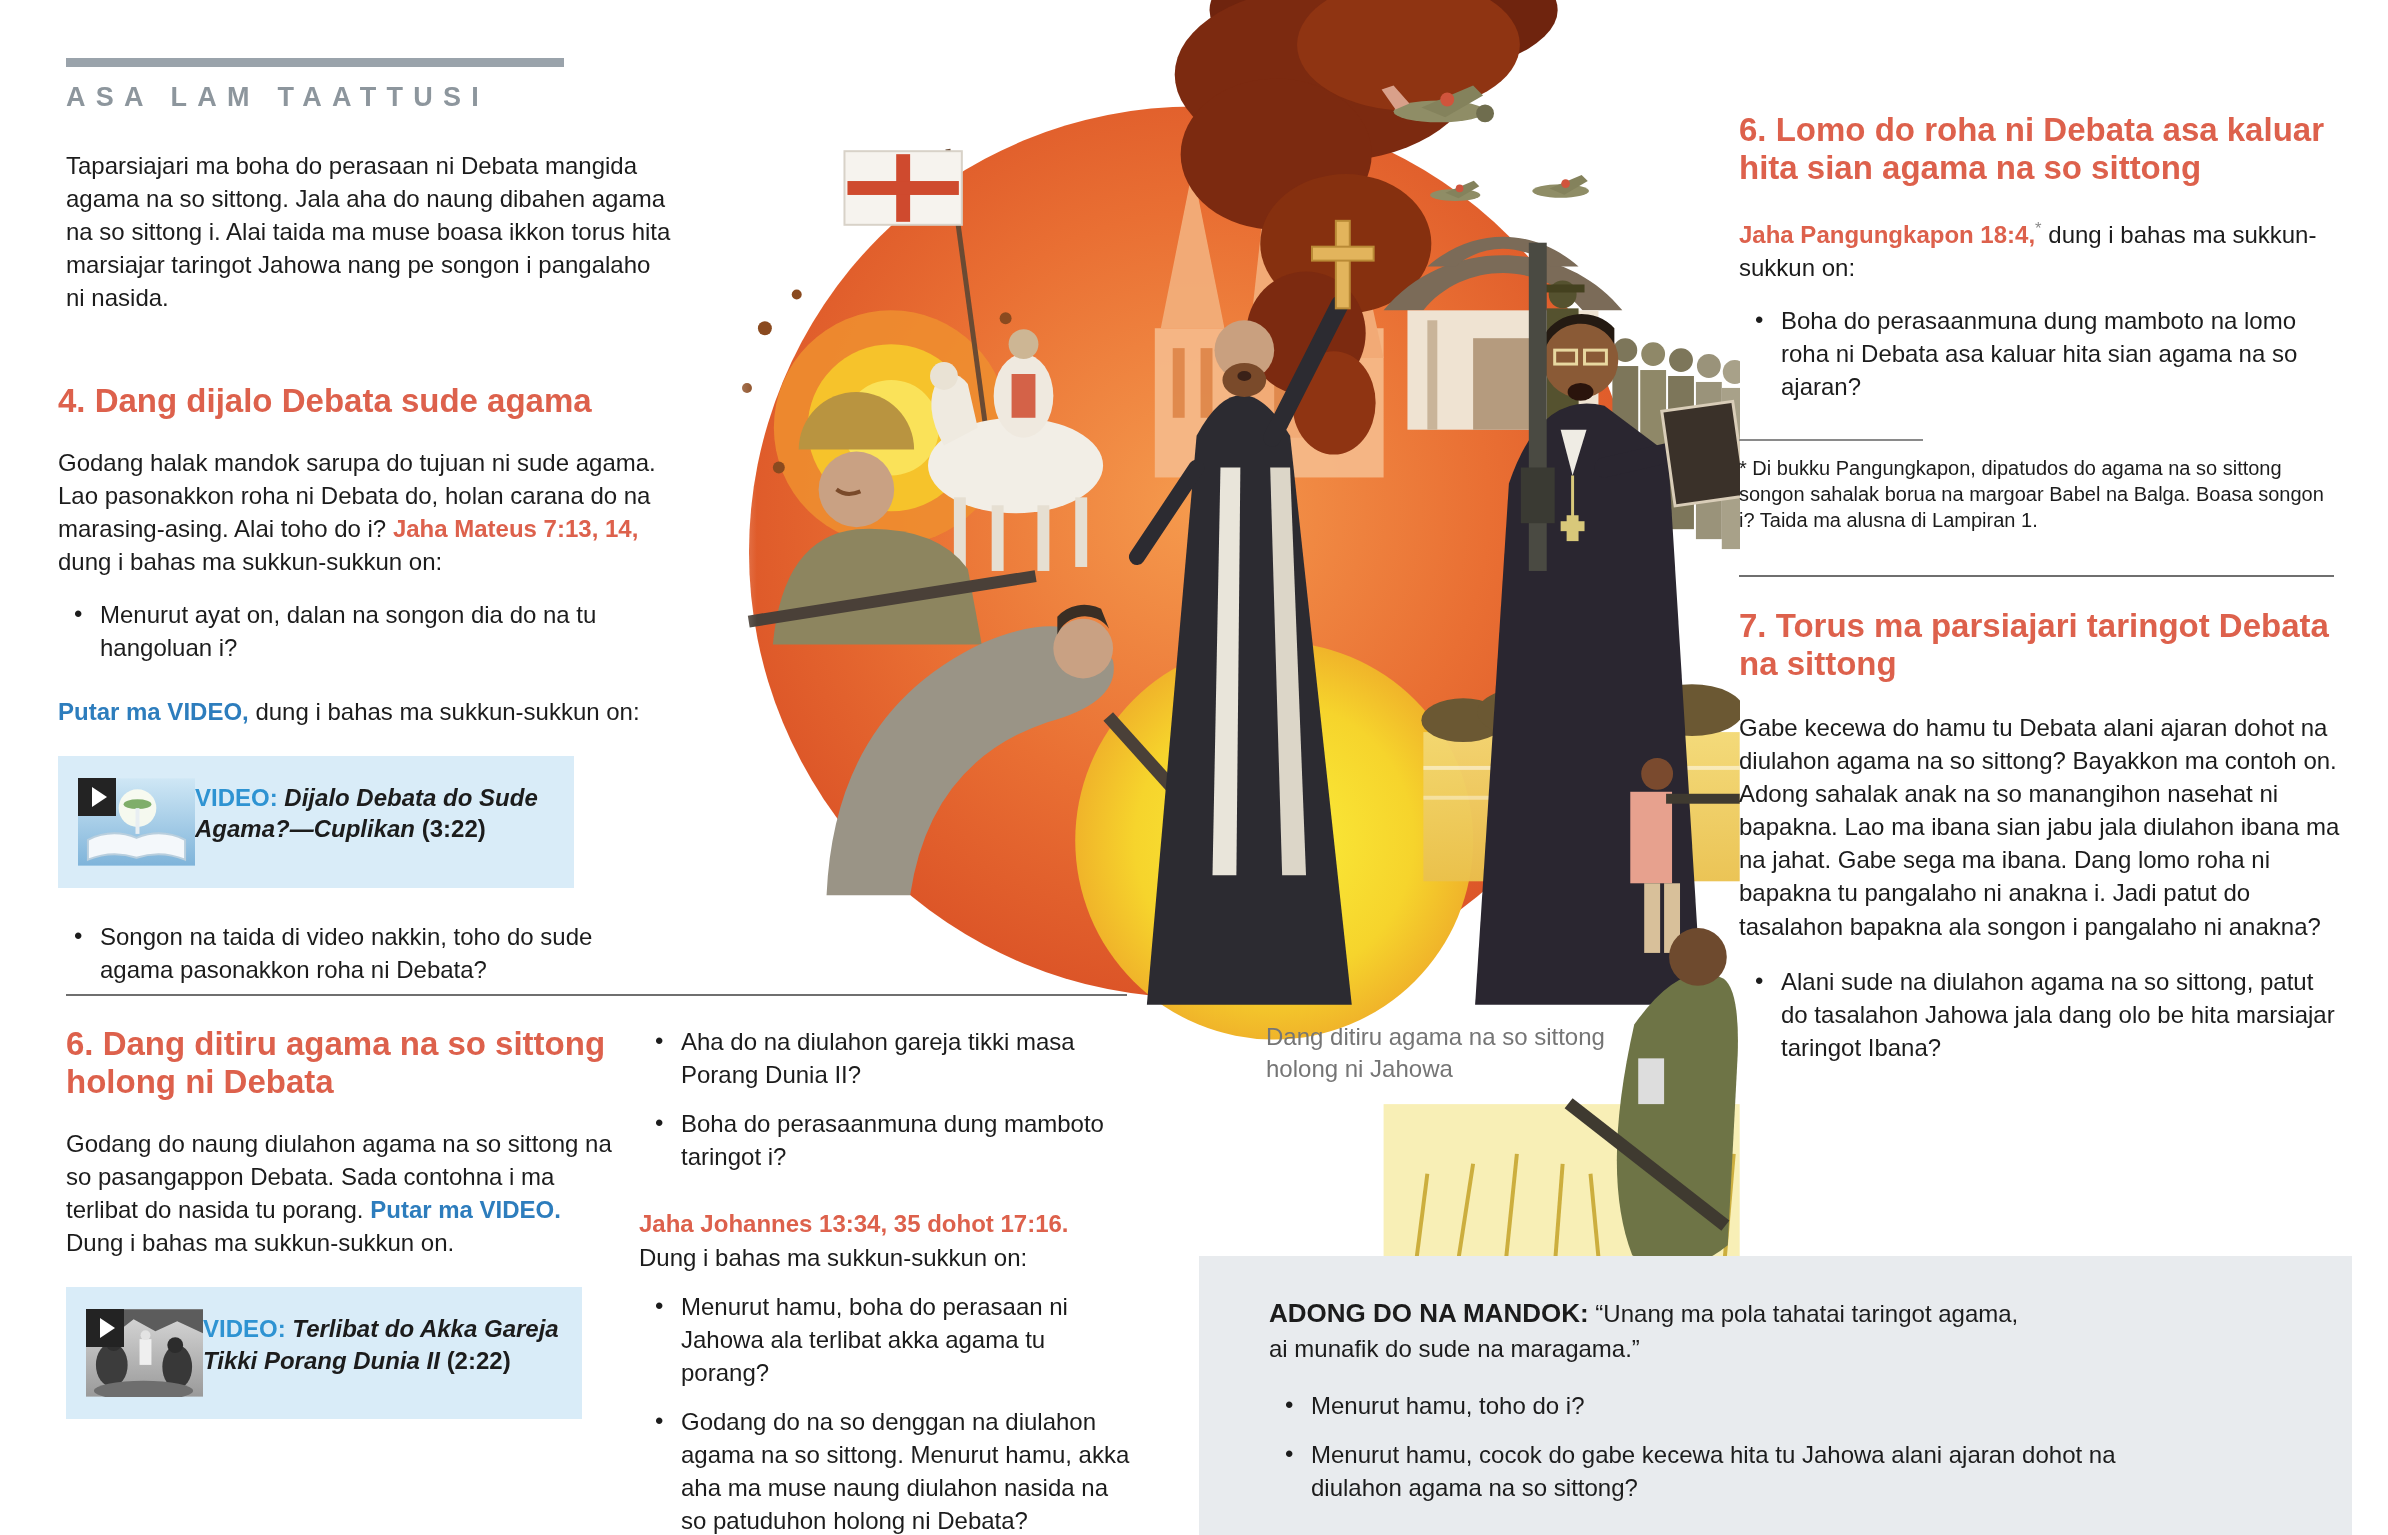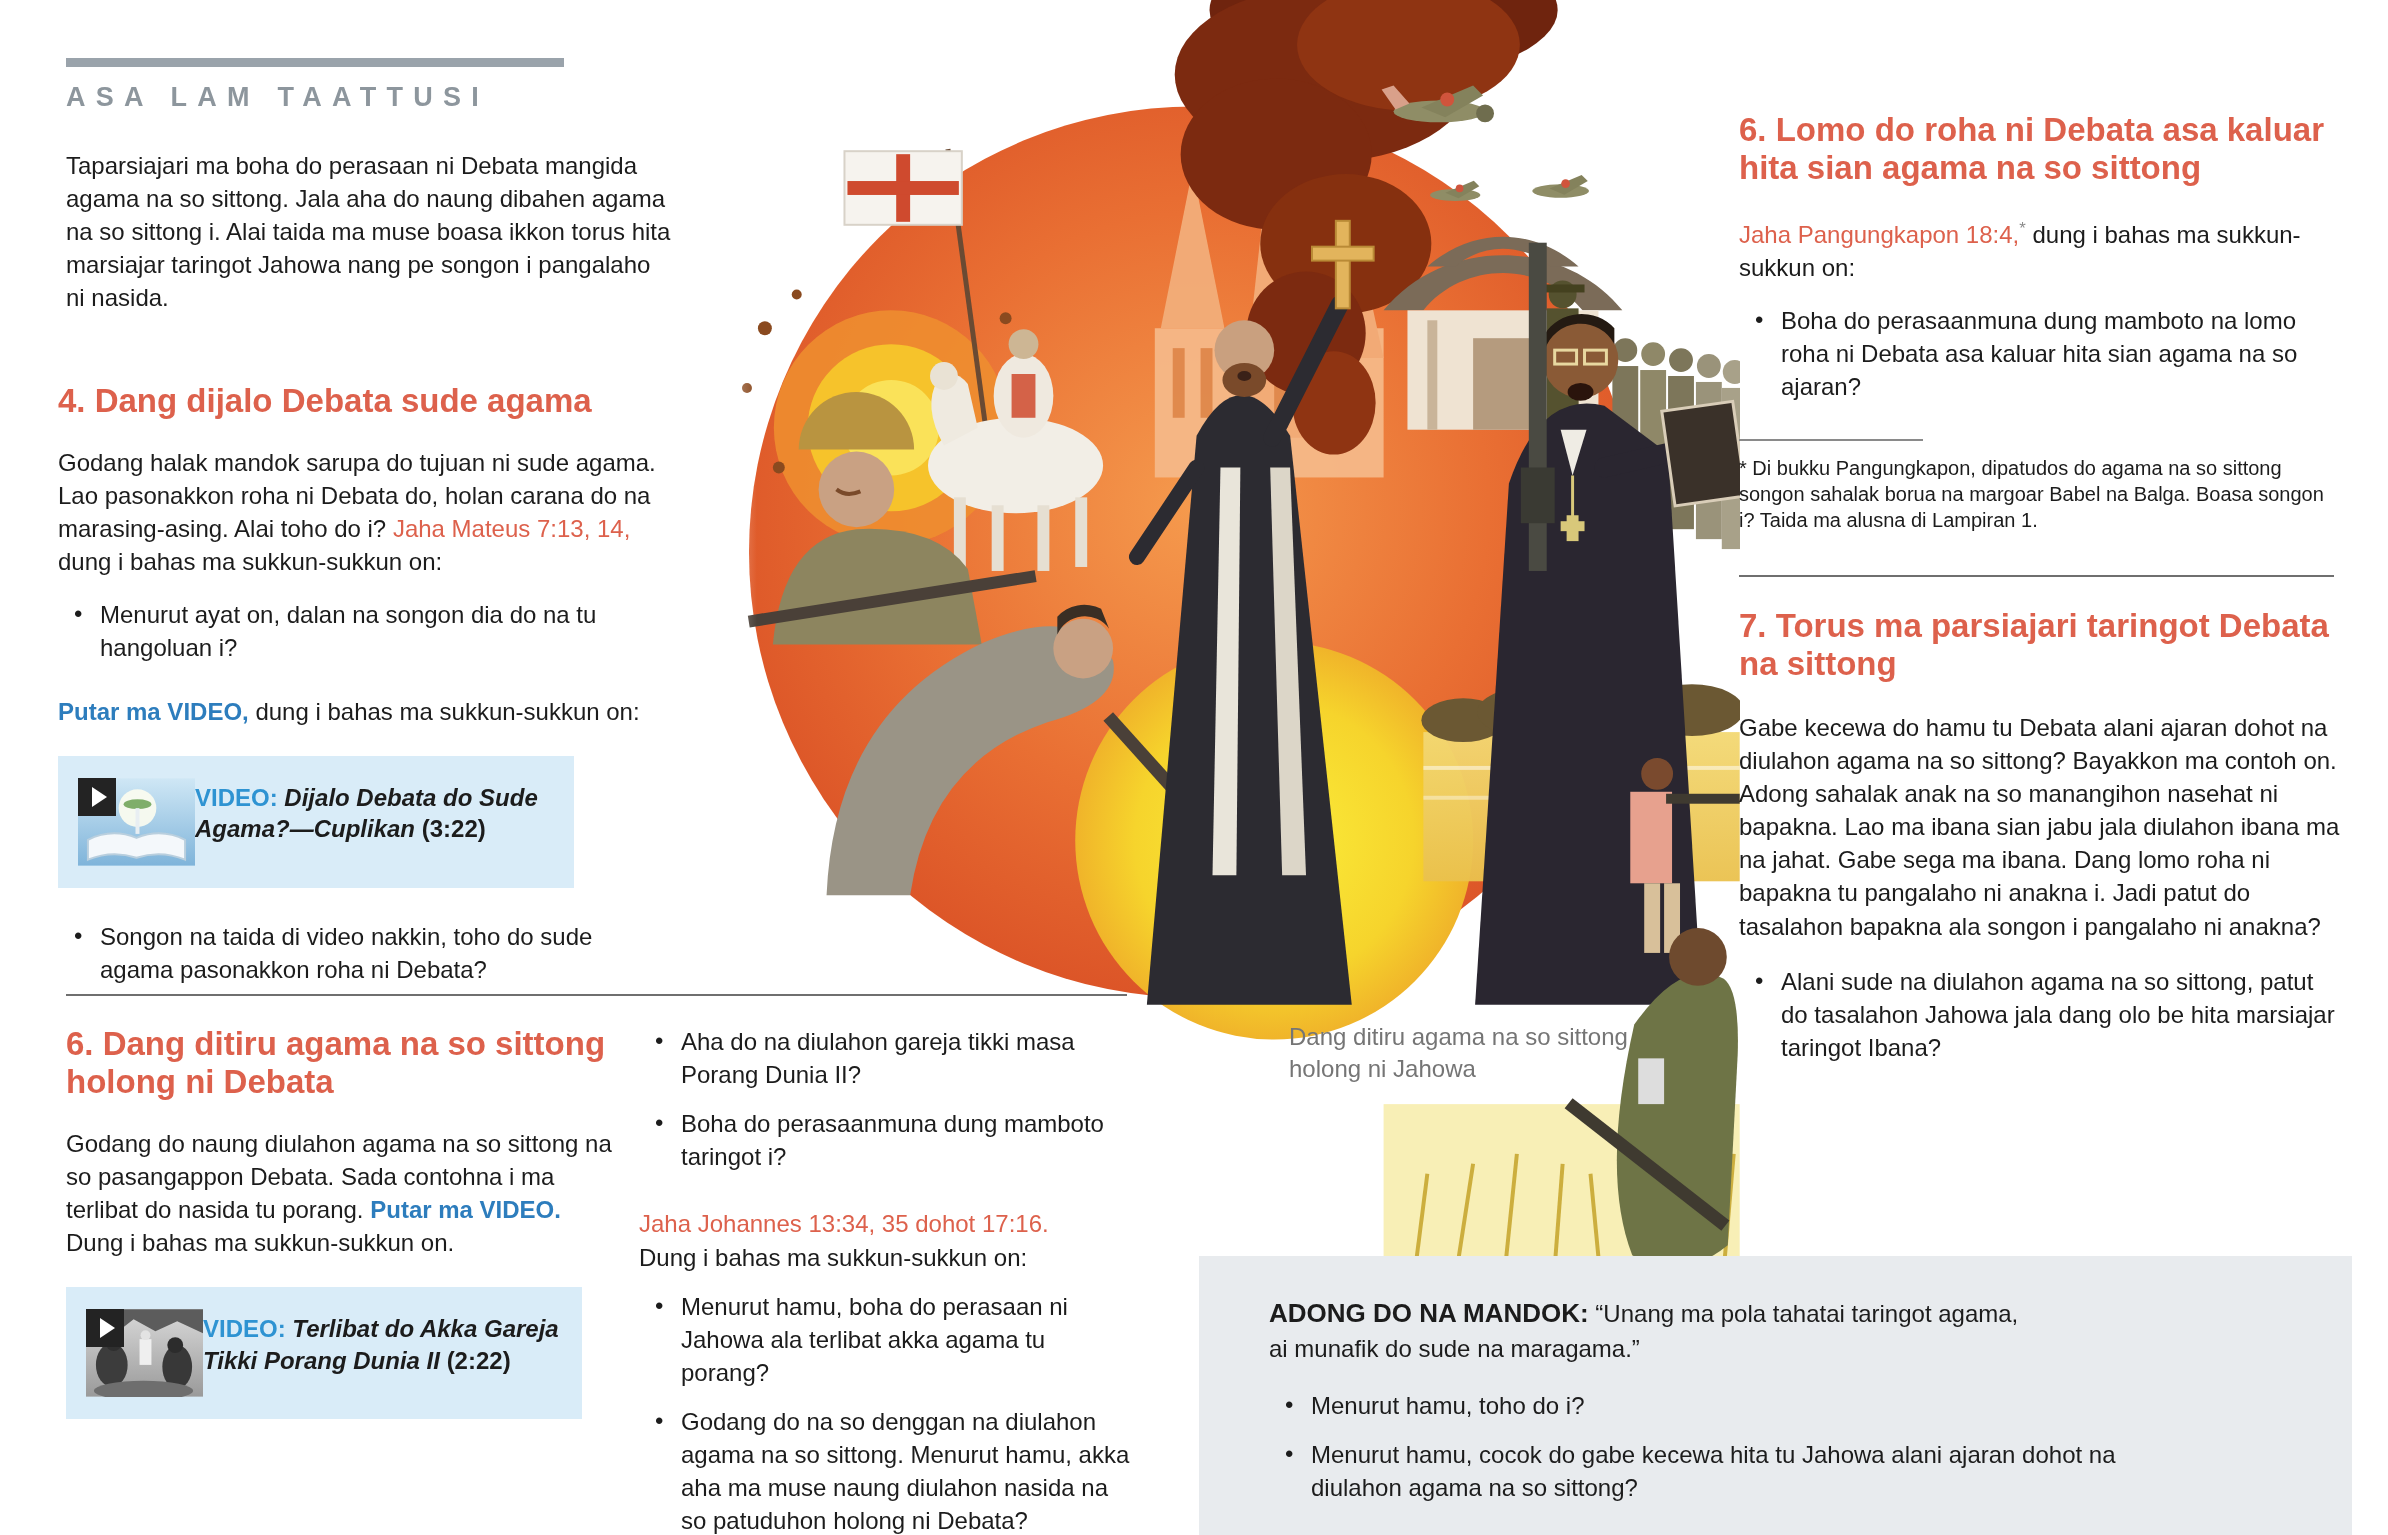--- a/index.html
+++ b/index.html
@@ -6,21 +6,21 @@
   .page{
     position:relative;width:2352px;height:1535px;background:#fff;overflow:hidden;
     font-family:"Liberation Sans","DejaVu Sans",sans-serif;color:#1c1c1c;
   }
   .abs{position:absolute;}
   p{margin:0;}
   .body-text{font-size:24px;line-height:1.38;}
   .kicker-bar{left:66px;top:58px;width:498px;height:9px;background:#9aa3ab;}
   .kicker{left:66px;top:82px;font-size:27px;font-weight:bold;color:#8d969d;letter-spacing:.38em;}
   .h-red{color:#dd614c;font-weight:bold;font-size:33px;line-height:1.15;margin:0;}
-  .scripture-ref{color:#dd614c;font-weight:normal;}
+  .scripture-ref{color:#dd614c;font-weight:bold;}
   .inline-link{color:#2d7dbd;font-weight:bold;}
   .fn-mark{color:#8a8a8a;font-size:70%;vertical-align:super;}
   ul.bullets{list-style:none;margin:0;padding:0 0 0 42px;}
   ul.bullets li{position:relative;margin-top:16px;}
   ul.bullets li::before{content:"\2022";position:absolute;left:-26px;top:-1px;}
   .videobox{background:#d9ecf8;display:flex;padding:22px 20px;width:516px;box-sizing:border-box;align-items:flex-start;}
   .thumb{width:117px;height:88px;position:relative;flex:none;}
   .thumb svg{display:block;width:117px;height:88px;}
   .play{position:absolute;left:0;top:0;width:38px;height:38px;background:#232323;display:flex;align-items:center;justify-content:center;}
   .play-tri{width:0;height:0;border-left:15px solid #fff;border-top:10px solid transparent;border-bottom:10px solid transparent;margin-left:4px;}
@@ -363,21 +363,21 @@
     <p class="body-text" style="margin-top:34px;">
       <span class="scripture-ref">Jaha Johannes 13:34, 35 dohot 17:16.</span><br>
       <span>Dung i bahas ma sukkun-sukkun on:</span>
     </p>
     <ul class="bullets body-text" style="margin-top:16px;">
       <li>Menurut hamu, boha do perasaan ni Jahowa ala terlibat akka agama tu porang?</li>
       <li>Godang do na so denggan na diulahon agama na so sittong. Menurut hamu, akka aha ma muse naung diulahon nasida na so patuduhon holong ni Debata?</li>
     </ul>
   </div>
 
-  <div class="abs caption z2" style="left:1266px;top:1021px;width:378px;margin-left:23px;">Dang ditiru agama na so sittong holong ni Jahowa</div>
+  <div class="abs caption z2" style="left:1266px;top:1021px;width:378px;">Dang ditiru agama na so sittong holong ni Jahowa</div>
 
   <div class="abs z2" style="left:1739px;top:111px;width:597px;">
     <h2 class="h-red">6. Lomo do roha ni Debata asa kaluar hita sian agama na so sittong</h2>
     <p class="body-text" style="margin-top:30px;">
       <span class="scripture-ref">Jaha Pangungkapon 18:4,</span><span class="fn-mark">*</span><span> dung i bahas ma sukkun-sukkun on:</span>
     </p>
     <ul class="bullets body-text" style="margin-top:20px;">
       <li>Boha do perasaanmuna dung mamboto na lomo roha ni Debata asa kaluar hita sian agama na so ajaran?</li>
     </ul>
     <div class="fn-rule"></div>

